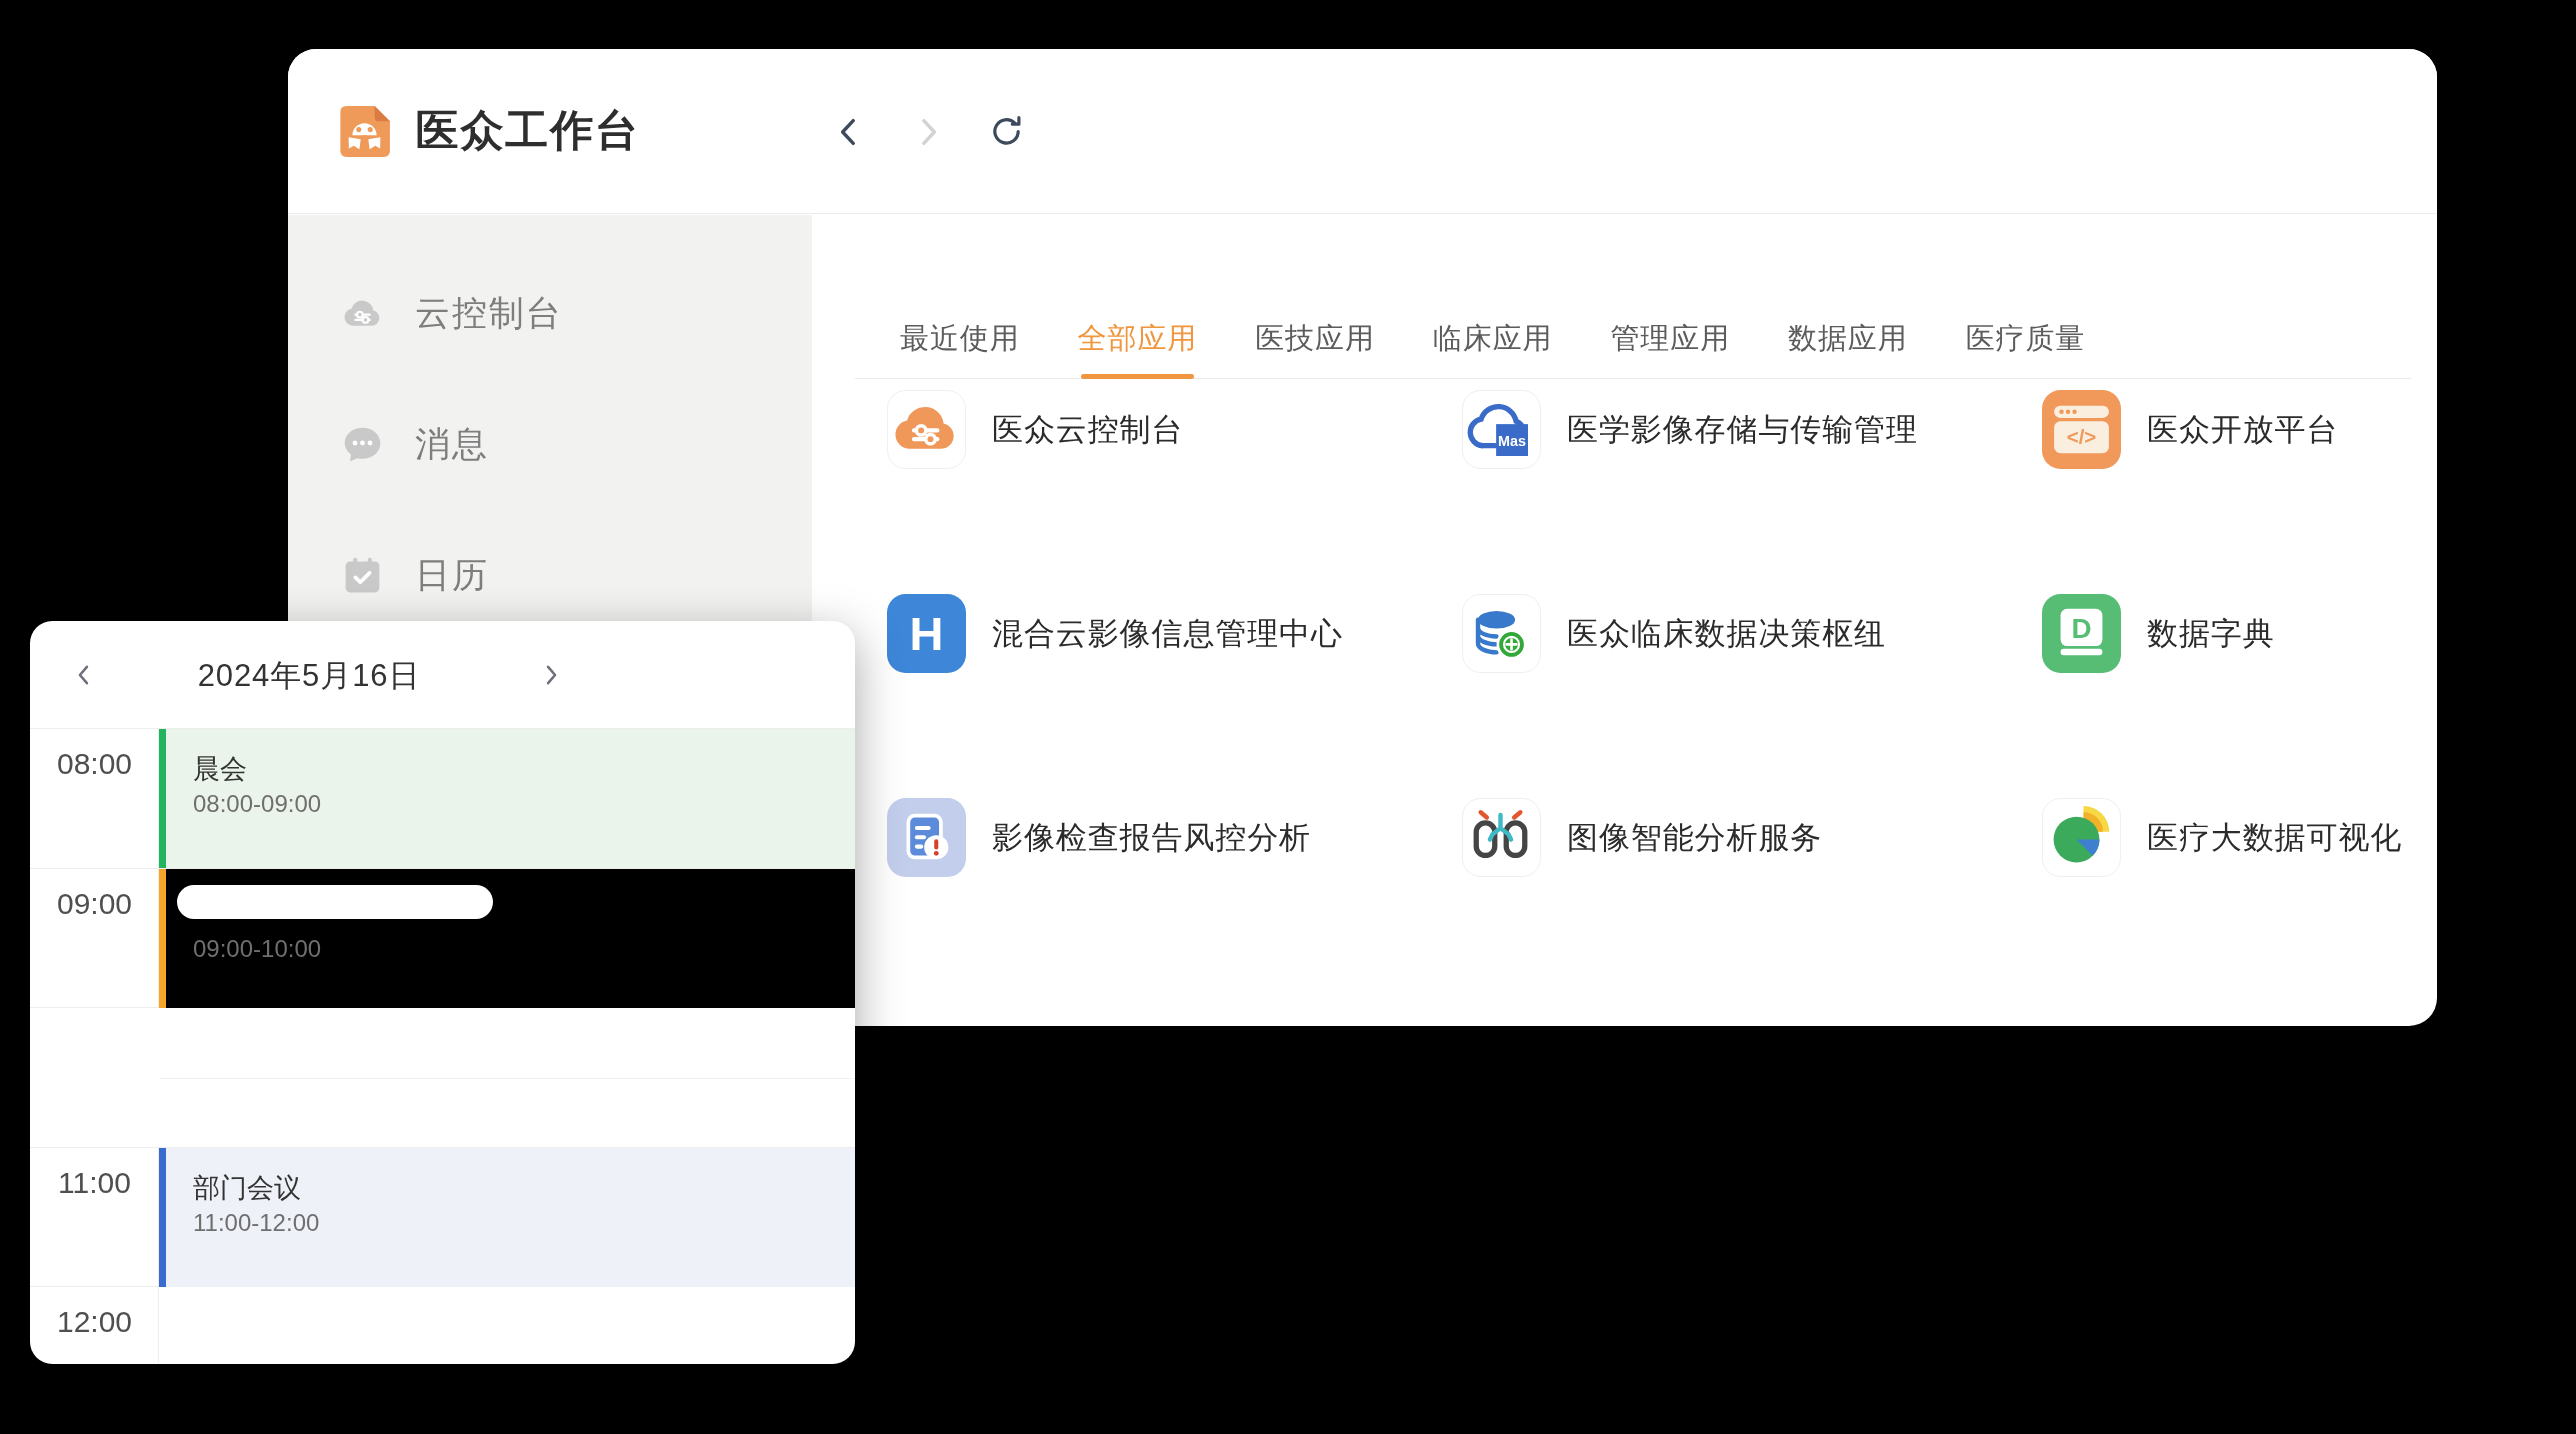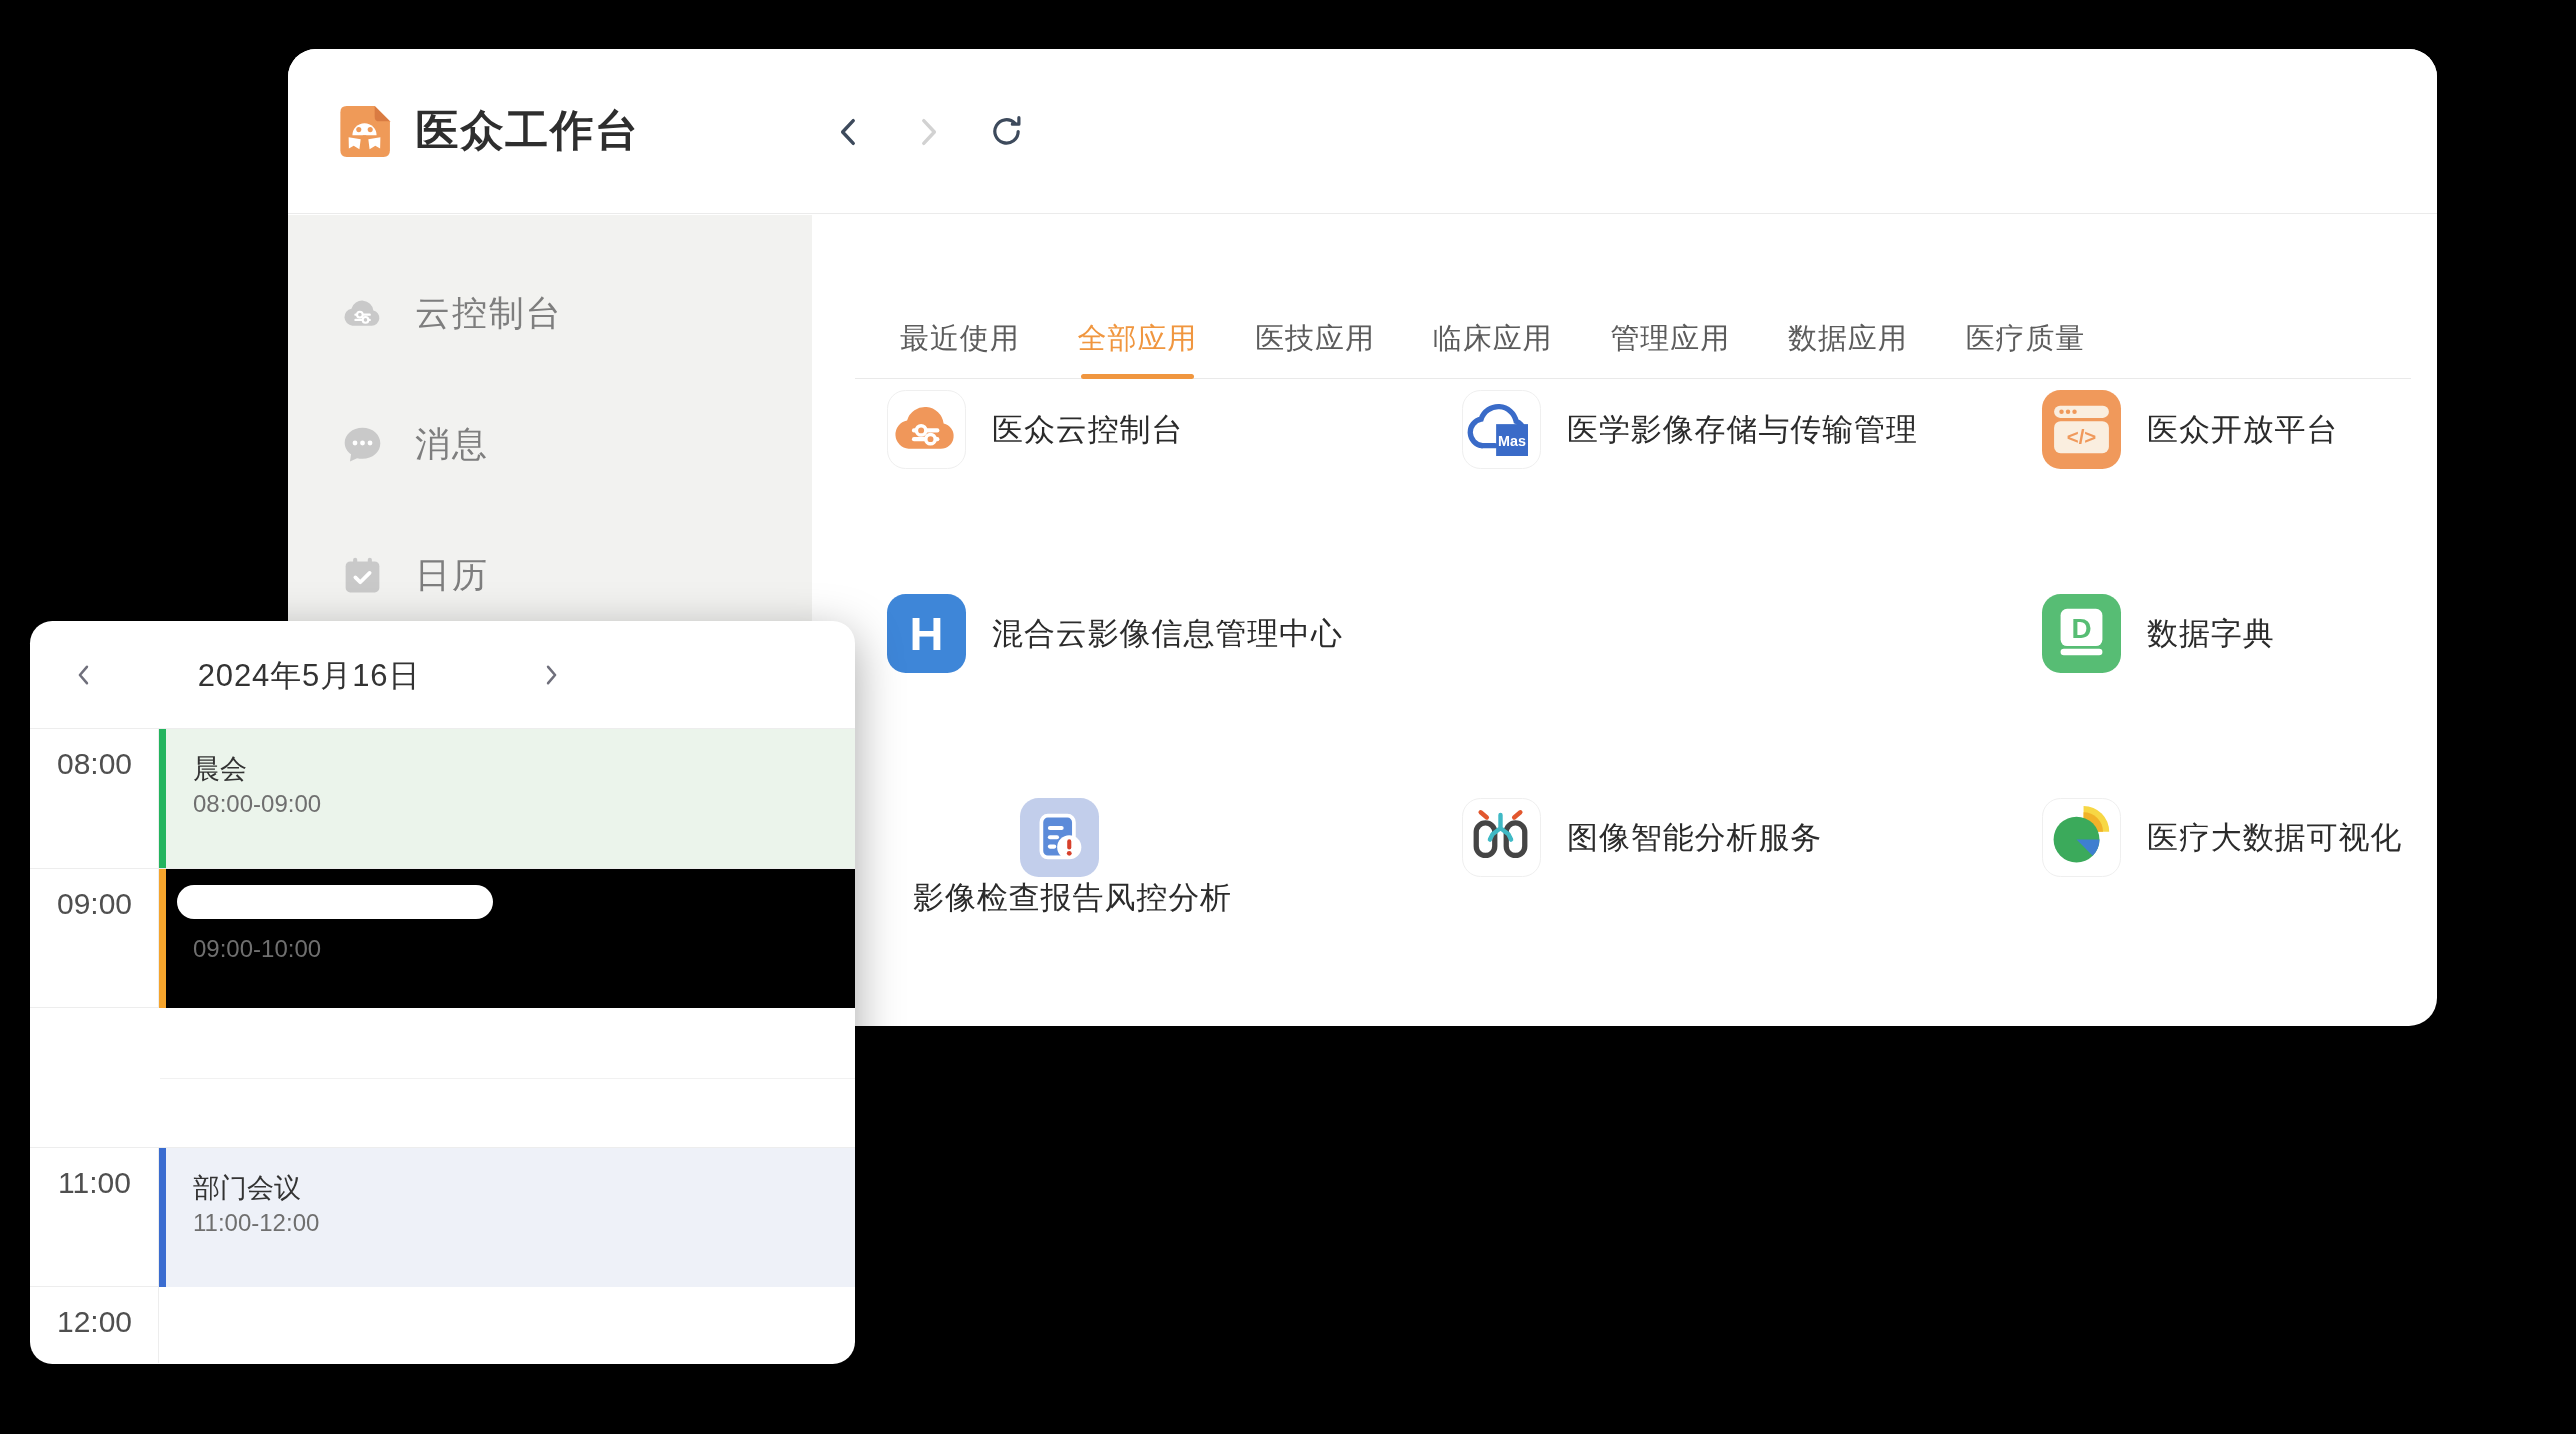--- a/index.html
+++ b/index.html
@@ -190,33 +190,45 @@
       <div class="applabel">医众开放平台</div>
     </div>
 
     <div class="appcell" style="left:0;top:204px;">
       <div class="tile" style="background:#3E86D8;display:flex;align-items:center;justify-content:center;">
         <span style="color:#fff;font-size:47px;font-weight:700;">H</span>
       </div>
       <div class="applabel">混合云影像信息管理中心</div>
     </div>
 
+    <div class="appcell" style="left:575px;top:204px;">
+      <div class="tile card">
+        <svg viewBox="0 0 85 85" width="75" height="75">
+          <ellipse cx="38" cy="28" rx="21" ry="10" fill="#3879CC"></ellipse>
+          <path d="M17 28 v9 c0 5.5 9.4 10 21 10 M17 37 v9 c0 5.5 9.4 10 21 10 M17 46 v9 c0 5.5 9.4 10 21 10" fill="none" stroke="#3879CC" stroke-width="5" stroke-linecap="round"></path>
+          <circle cx="55" cy="56" r="15.5" fill="#31A837" stroke="#fff" stroke-width="3"></circle>
+          <circle cx="55" cy="56" r="8.5" fill="none" stroke="#fff" stroke-width="2.4"></circle>
+          <path d="M55 50.5 v11 M49.5 56 h11" stroke="#fff" stroke-width="3" stroke-linecap="round"></path>
+        </svg>
+      </div>
+      <div class="applabel">医众临床数据决策枢纽</div>
+    </div>
 
     <div class="appcell" style="left:1155px;top:204px;">
       <div class="tile" style="background:#57BD74;">
         <svg viewBox="0 0 85 85" width="79" height="79">
           <rect x="20" y="16" width="45" height="40" rx="7" fill="#fff"></rect>
           <rect x="20" y="59" width="45" height="7" rx="3.5" fill="#fff"></rect>
           <text x="42.5" y="47" text-anchor="middle" font-size="30" font-weight="800" fill="#57BD74">D</text>
         </svg>
       </div>
       <div class="applabel">数据字典</div>
     </div>
 
-    <div class="appcell" style="left:0;top:408px;flex-direction:column;">
+    <div class="appcell" style="left:0;top:408px;">
       <div class="tile" style="background:#C2CEEB;">
         <svg viewBox="0 0 85 85" width="79" height="79">
           <rect x="23" y="19" width="35" height="45" rx="7" fill="#5C8BD9" stroke="#fff" stroke-width="4"></rect>
           <rect x="30" y="30" width="17" height="4.5" rx="2.2" fill="#fff"></rect>
           <rect x="30" y="40" width="12" height="4.5" rx="2.2" fill="#fff"></rect>
           <rect x="30" y="50" width="9" height="4.5" rx="2.2" fill="#fff"></rect>
           <circle cx="53" cy="53" r="13" fill="#fff"></circle>
           <rect x="50.8" y="44.5" width="4.4" height="11" rx="2.2" fill="#D7402B"></rect>
           <circle cx="53" cy="59.5" r="2.6" fill="#D7402B"></circle>
         </svg>

